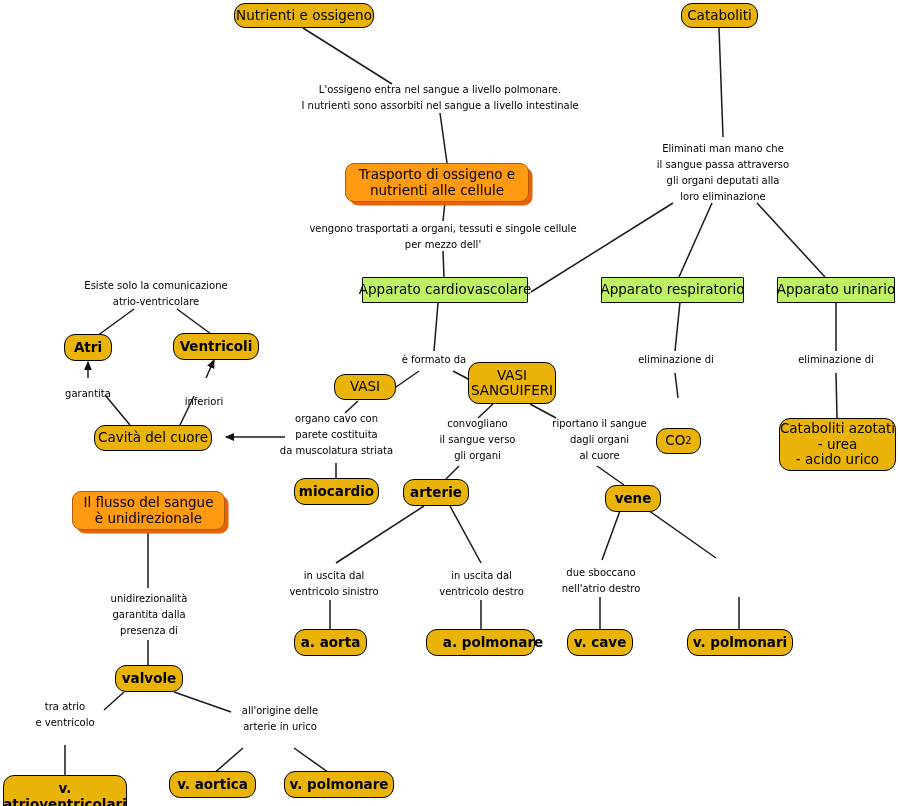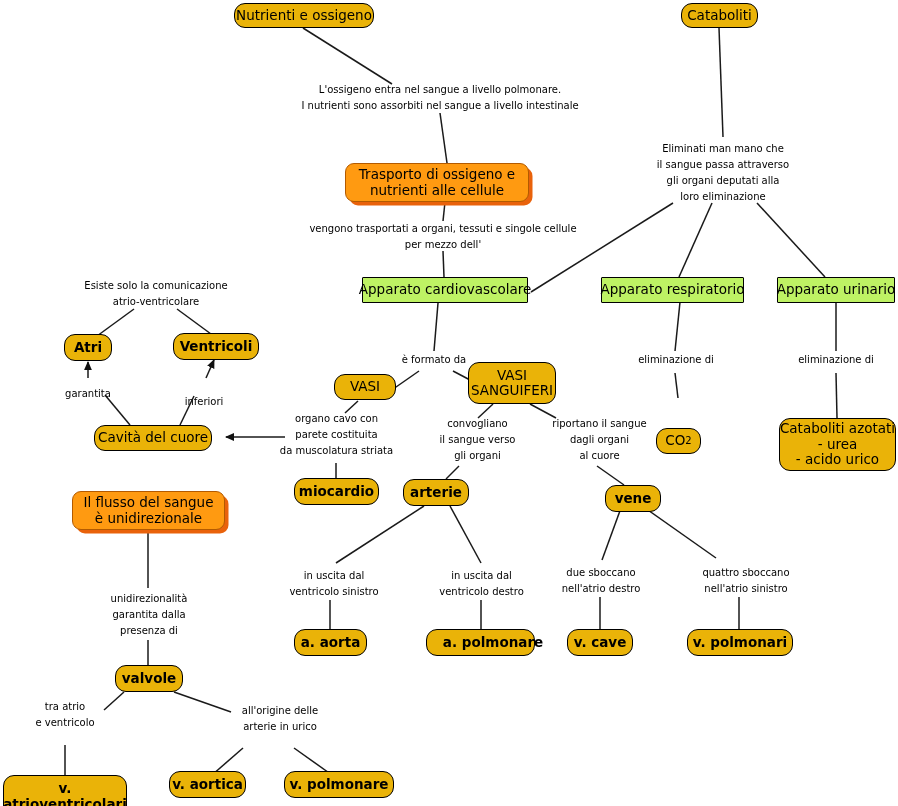--- a/index.html
+++ b/index.html
@@ -254,21 +254,21 @@
 
   <div class="node bold" style="left:115px;top:665px;width:68px;height:27px;">
     <span>valvole</span>
   </div>
 
   <div class="node bold" style="left:3px;top:775px;width:124px;height:43px;">
     <span>v.
 atrioventricolari</span>
   </div>
 
-  <div class="node bold" style="left:169px;top:771px;width:77px;height:27px;">
+  <div class="node bold" style="left:169px;top:771px;width:87px;height:27px;">
     <span>v. aortica</span>
   </div>
 
   <div class="node bold" style="left:284px;top:771px;width:110px;height:27px;">
     <span>v. polmonare</span>
   </div>
 
   <div class="label" style="left:210px;top:82px;width:460px;">L'ossigeno entra nel sangue a livello polmonare.
 I nutrienti sono assorbiti nel sangue a livello intestinale</div>
 
@@ -307,22 +307,20 @@
 
   <div class="label" style="left:259px;top:568px;width:150px;">in uscita dal
 ventricolo sinistro</div>
 
   <div class="label" style="left:408px;top:568px;width:147px;">in uscita dal
 ventricolo destro</div>
 
   <div class="label" style="left:531px;top:565px;width:140px;">due sboccano
 nell'atrio destro</div>
 
-  <div class="label" style="left:666px;top:565px;width:160px;">quattro sboccano
-nell'atrio sinistro</div>
 
   <div class="label" style="left:81px;top:591px;width:136px;">unidirezionalità
 garantita dalla
 presenza di</div>
 
   <div class="label" style="left:7px;top:699px;width:116px;">tra atrio
 e ventricolo</div>
 
   <div class="label" style="left:207px;top:703px;width:146px;">all'origine delle
 arterie in urico</div>

